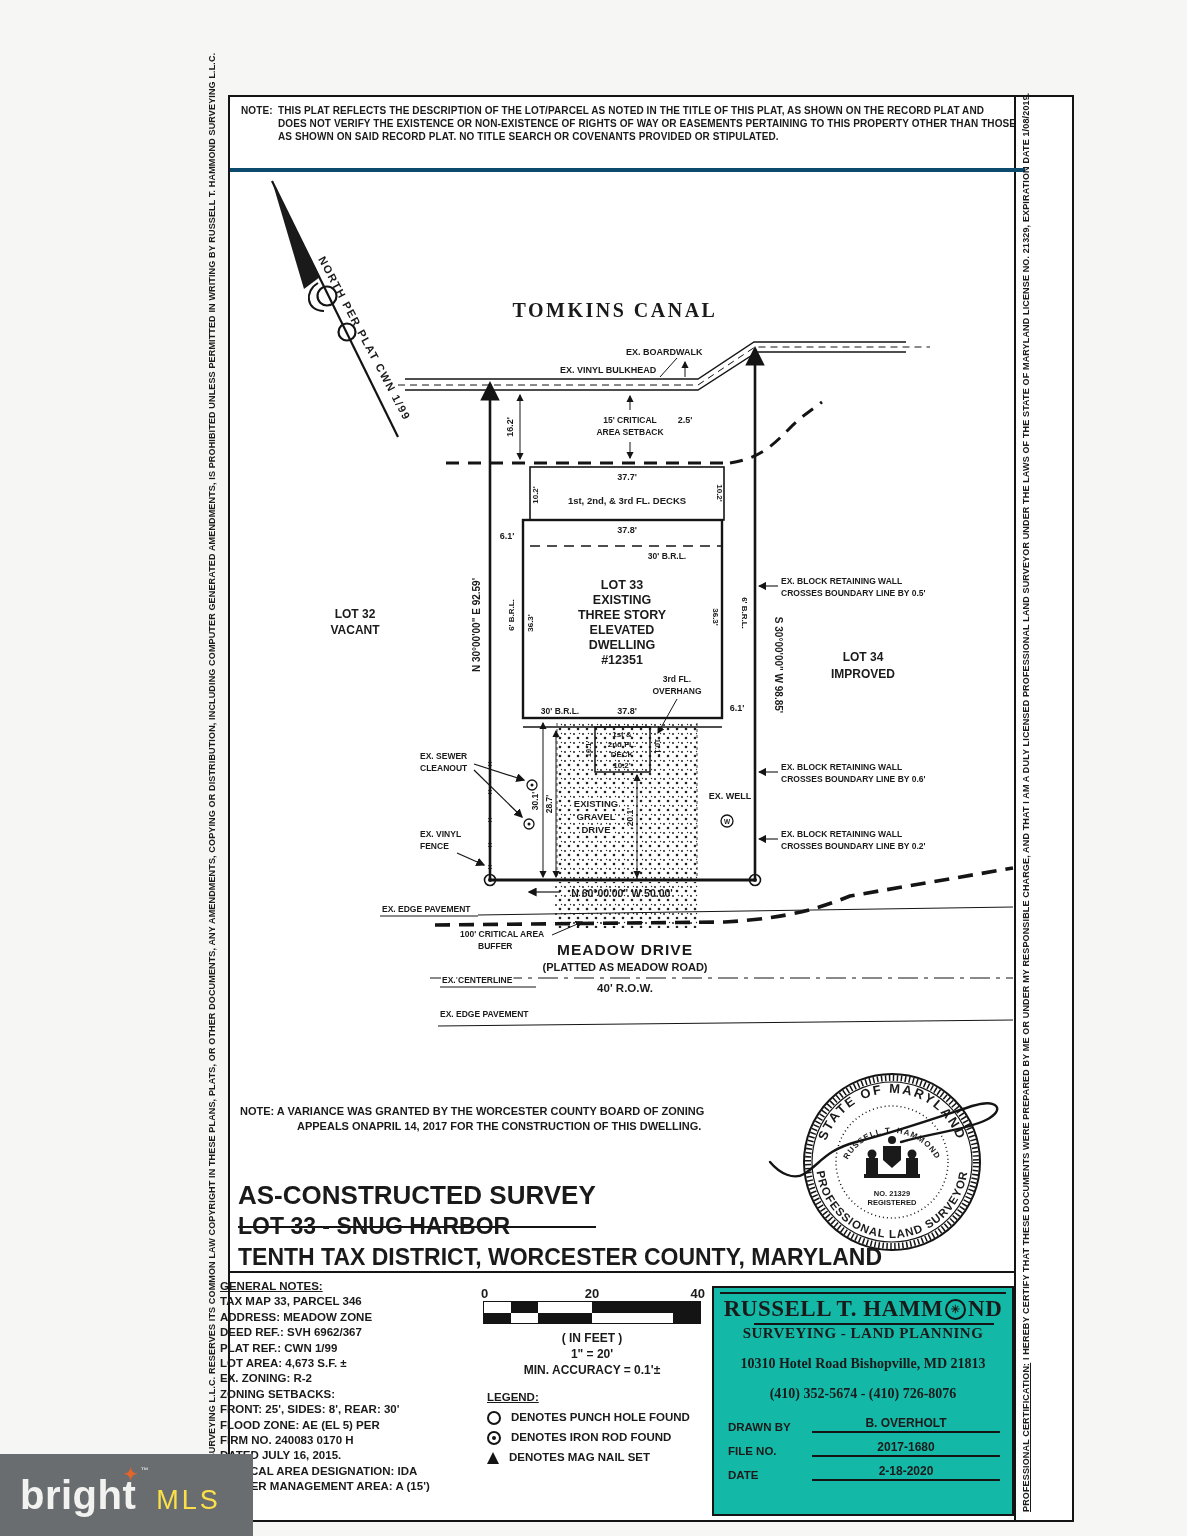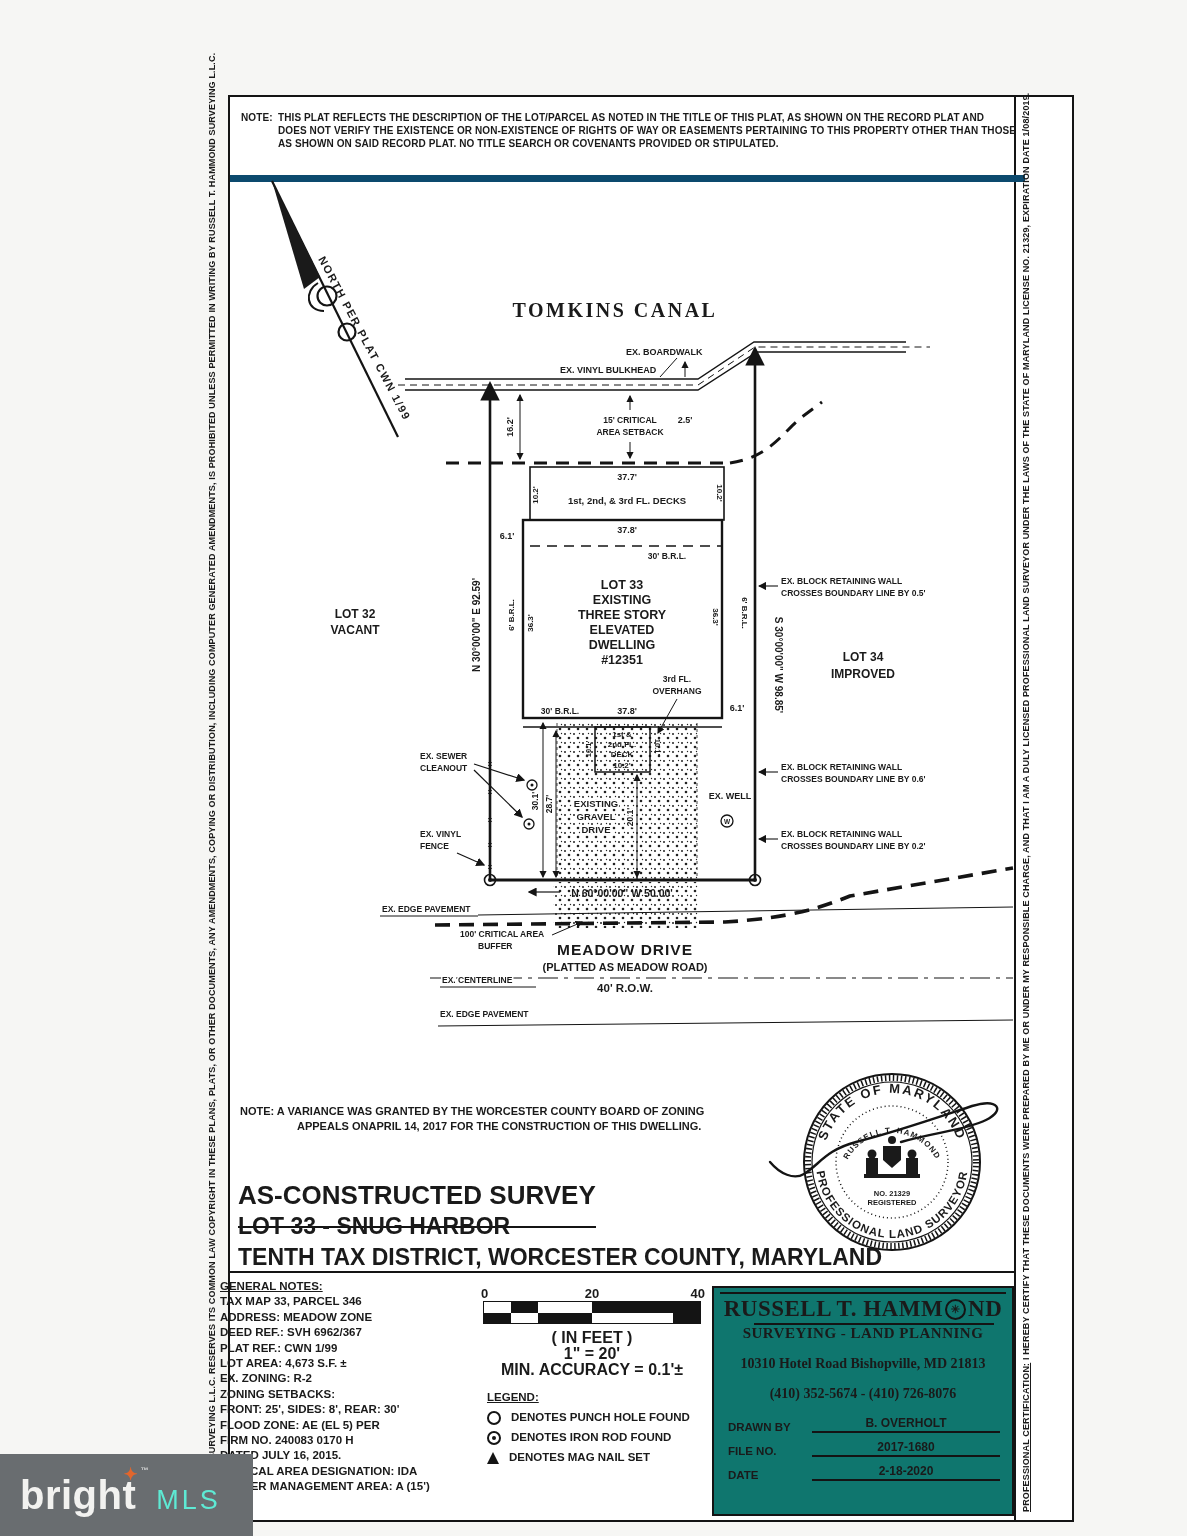--- a/index.html
+++ b/index.html
@@ -2,21 +2,21 @@
 <html><head>
 <meta charset="utf-8">
 <style>
   html,body{margin:0;padding:0;background:#f6f6f4;}
   body{width:1187px;height:1536px;position:relative;font-family:"Liberation Sans",sans-serif;color:#1a1a1a;}
   .abs{position:absolute;}
   
   .frame{left:228px;top:95px;width:842px;height:1423px;border:2.5px solid #141414;background:#fff;}
   .divider-v{left:1014px;top:95px;width:0;height:1425px;border-left:2px solid #141414;}
   
-  .top-note{left:230px;top:97px;width:784px;height:64px;border-bottom:7px solid #0c4a6e;padding:14px 0 0 11px;display:flex;font-size:10px;font-weight:bold;line-height:13px;letter-spacing:.1px;}
+  .top-note{left:230px;top:97px;width:784px;height:64px;border-bottom:4px solid #0c4a6e;padding:7px 0 0 11px;display:flex;font-size:10px;font-weight:bold;line-height:13px;letter-spacing:.1px;}
   .top-note .lbl{width:37px;flex:none;}
   
   .vtext{font-size:9px;font-weight:bold;white-space:nowrap;transform-origin:left top;transform:rotate(-90deg);letter-spacing:.15px;}
   .vtext .u{text-decoration:underline;}
   
   svg{overflow:visible;}
   svg text{font-family:"Liberation Sans",sans-serif;font-weight:bold;fill:#1a1a1a;}
   .serif{font-family:"Liberation Serif",serif !important;}
   .halo{stroke:#fff;stroke-width:3px;paint-order:stroke;}
   .ln{stroke:#141414;fill:none;}
@@ -34,47 +34,47 @@
   
   .scale{left:483px;top:1286px;width:218px;font-weight:bold;}
   .scale .ticks{position:relative;height:15px;font-size:13px;}
   .scale .ticks .t0{position:absolute;left:-2px;}
   .scale .ticks .t20{position:absolute;left:50%;transform:translateX(-50%);}
   .scale .ticks .t40{position:absolute;right:-4px;margin-left:20px;}
   .bar{height:21px;border:1.6px solid #141414;}
   .bar .row{display:flex;height:50%;}
   .bar .b{background:#141414;}
   .bar .w{background:#fff;}
-  .scale .cap{text-align:center;font-size:16px;line-height:16px;margin-top:6px;}
+  .scale .cap{text-align:center;font-size:12px;line-height:16px;margin-top:6px;}
   
   .legend{left:487px;top:1389px;font-size:11.5px;font-weight:bold;line-height:17px;}
   .legend .head{text-decoration:underline;}
   .legend .row{display:flex;align-items:center;gap:10px;margin-top:3px;}
   .lg-circle{width:10px;height:10px;border:2.6px solid #141414;border-radius:50%;display:inline-flex;align-items:center;justify-content:center;flex:none;}
   .lg-dot{width:4px;height:4px;background:#141414;border-radius:50%;}
   .lg-tri{width:0;height:0;border-left:6.5px solid transparent;border-right:6.5px solid transparent;border-bottom:12px solid #141414;display:inline-block;flex:none;}
   
-  .sbox{left:712px;top:1286px;width:298px;height:226px;border:2.4px solid #141414;background:#0f766e;font-family:"Liberation Serif",serif;}
+  .sbox{left:712px;top:1286px;width:298px;height:226px;border:2.4px solid #141414;background:#14b8a6;font-family:"Liberation Serif",serif;}
   .sbox .rule{border-top:2px solid #141414;margin:4px 6px 0 6px;}
   .sbox .name{display:flex;align-items:center;justify-content:center;gap:1px;font-size:23px;font-weight:bold;letter-spacing:.5px;padding-top:2px;}
   .compass-o{width:17px;height:17px;border:2.2px solid #141414;border-radius:50%;display:inline-flex;align-items:center;justify-content:center;font-size:11px;line-height:1;margin:0 1px;}
   .sbox .rule2{border-top:2px solid #141414;margin:1px 18px 0 40px;}
   .sbox .script{text-align:right;font-style:italic;font-weight:bold;font-size:19px;padding:1px 10px 4px 0;}
   .sbox .l1{text-align:center;font-size:15px;font-weight:bold;letter-spacing:.5px;}
   .sbox .l2,.sbox .l3{text-align:center;font-size:14px;font-weight:bold;margin-top:14px;}
   .sbox .tbl{margin:14px 12px 0 14px;font-family:"Liberation Sans",sans-serif;}
   .sbox .trow{display:flex;align-items:flex-end;margin-top:7px;}
   .sbox .tlab{width:84px;font-size:11.5px;font-weight:bold;flex:none;}
   .sbox .tval{flex:1;text-align:center;font-size:12px;font-weight:bold;border-bottom:2px solid #141414;padding-bottom:1px;}
   
   .wm{left:0;top:1454px;width:253px;height:82px;background:#696d70;z-index:60;display:flex;align-items:center;padding-left:20px;box-sizing:border-box;}
   .wm .brand{color:#f2f2f0;font-size:40px;font-weight:bold;letter-spacing:.5px;position:relative;line-height:1;}
   .wm .star{position:absolute;right:-2px;top:-9px;color:#e2662c;font-size:17px;}
   .wm .tm{position:absolute;right:-13px;top:-8px;color:#d9dadb;font-size:8px;}
-  .wm .mls{color:#5eead4;font-size:27px;letter-spacing:3px;margin-left:20px;padding-top:10px;}
+  .wm .mls{color:#fde047;font-size:27px;letter-spacing:3px;margin-left:20px;padding-top:10px;}
 </style>
 </head>
 <body>
 
 <div class="abs frame"></div>
 <div class="abs divider-v"></div>
 
 <div class="abs top-note">
   <div class="lbl">NOTE:</div>
   <div>

